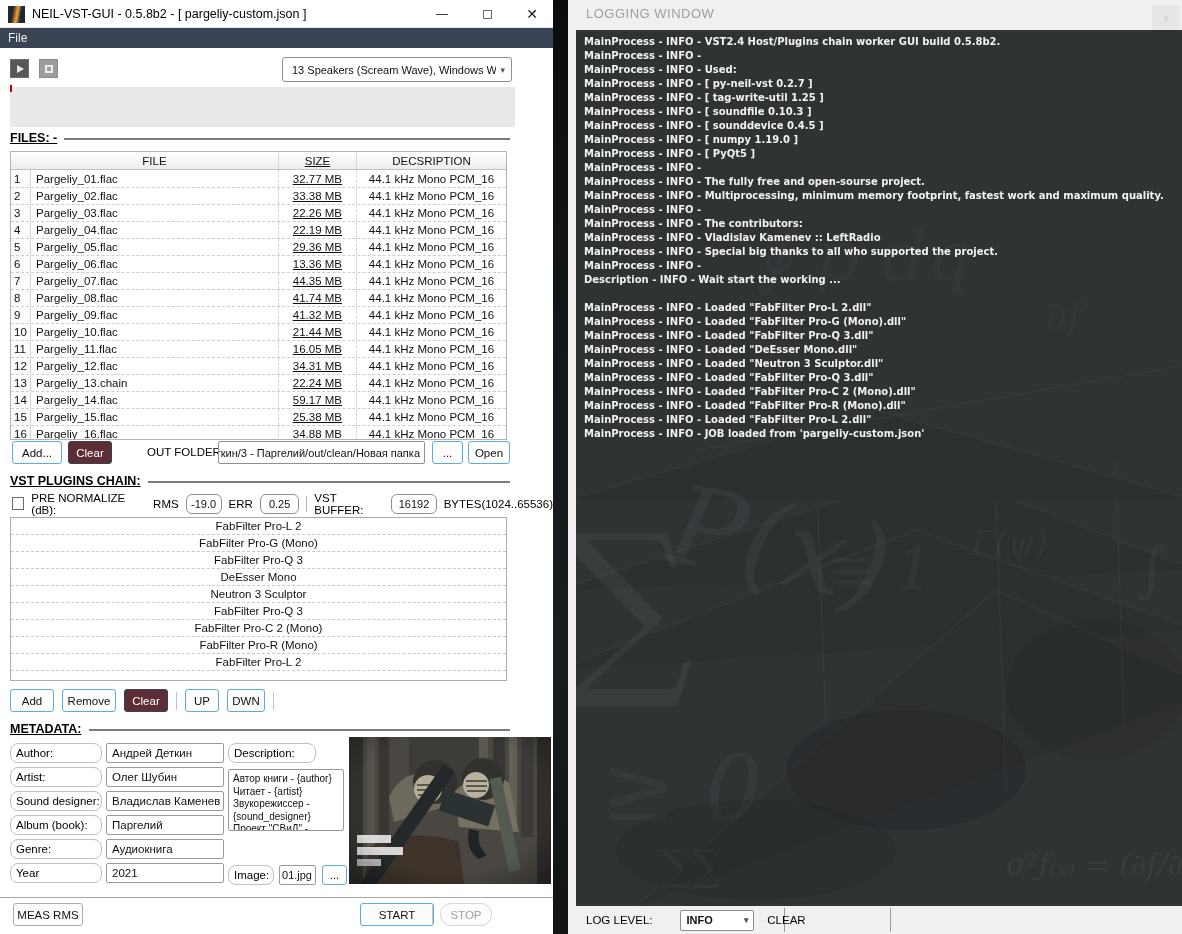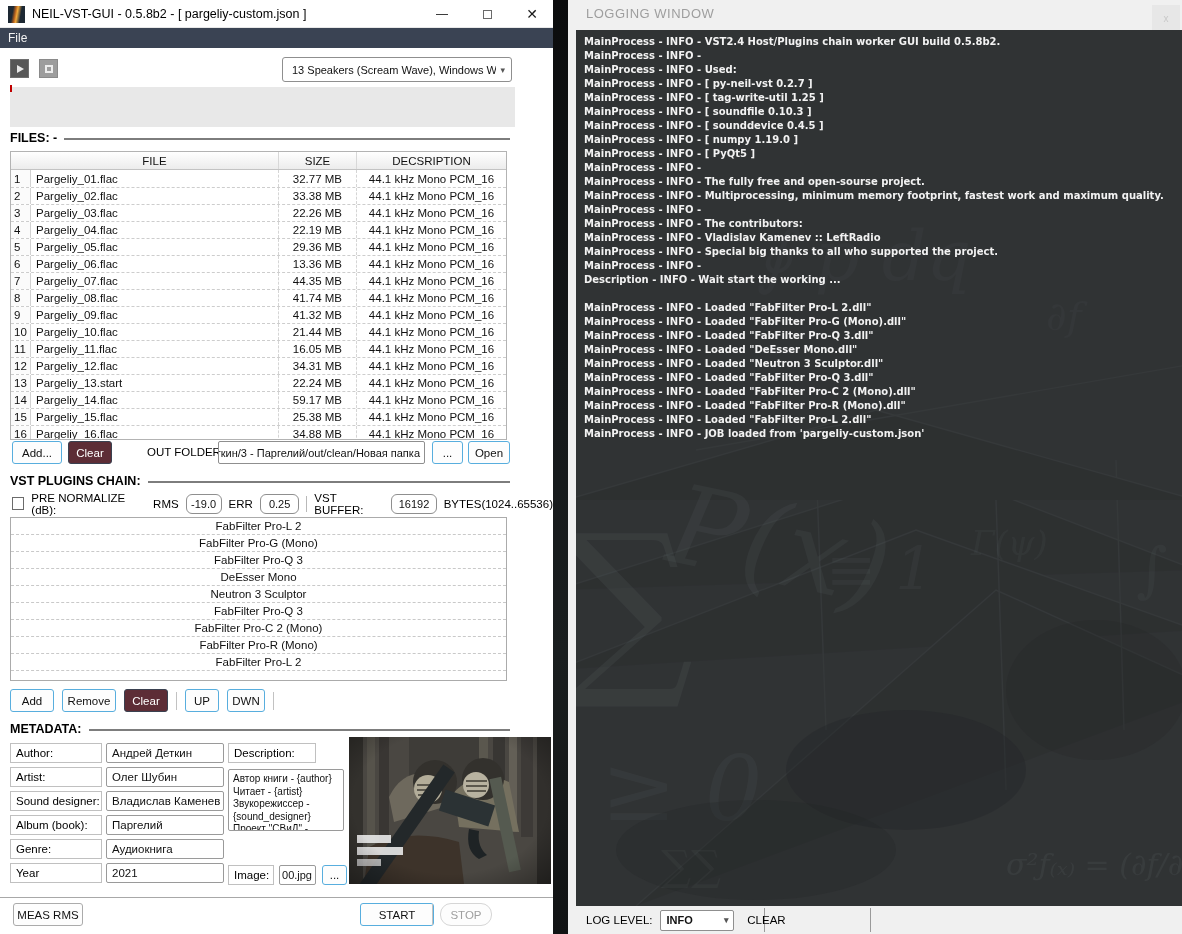--- a/index.html
+++ b/index.html
@@ -28,36 +28,36 @@
   .stop-btn { left:39px; background:#9d9d9d; border:1px solid #8a8a8a; }
   .stop-sq { width:8px; height:8px; border:2px solid #ededed; }
   .device-combo { position:absolute; left:282px; top:57px; width:230px; height:25px; background:#fff;
                   border:1px solid #8f8f8f; border-radius:3px; display:flex; align-items:center;
                   font-size:11px; color:#111; padding:0 6px 0 9px; }
   .device-combo .txt { flex:1; white-space:nowrap; overflow:hidden; }
   .combo-arrow { font-size:9px; color:#555; margin-left:4px; }
   .wave-panel { position:absolute; left:10px; top:87px; width:505px; height:40px; background:#e8e8e8; }
   .red-tick { position:absolute; left:10px; top:85px; width:2px; height:7px; background:#c00000; }
 
-  .sec-head { position:absolute; display:flex; align-items:center; gap:7px; width:500px; }
+  .sec-head { position:absolute; display:flex; align-items:center; gap:7px; width:500px;text-decoration:underline; }
   .sec-head .t { font-size:12.5px; font-weight:bold; color:#000; white-space:nowrap; }
   .sec-head .ln { flex:1; border-top:2px solid #7d7d7d; margin-top:2px; }
   .h-files { left:10px; top:131px; }
   .h-vst { left:10px; top:474px; }
   .h-meta { left:10px; top:722px; }
 
   
   .ftable { position:absolute; left:10px; top:151px; width:497px; height:289px;
             border:1px solid #b3b3b3; overflow:hidden; background:#fff; }
   .fhead { display:flex; height:18px; background:linear-gradient(#ffffff,#ececec);
            border-bottom:1px solid #c3c3c3; font-size:11.5px; color:#111; }
   .fhead div { display:flex; align-items:center; justify-content:center; }
   .fc.num, .fh-num { width:20px; }
   .fc.file, .fh-file { flex:1; }
-  .fc.size, .fh-size { width:78px; }
+  .fc.size, .fh-size { width:78px;text-decoration:underline; }
   .fc.desc, .fh-desc { width:150px; }
   .fh-size, .fh-desc { border-left:1px solid #d8d8d8; }
   .frow { display:flex; height:17px; font-size:11.5px; color:#111; }
   .frow + .frow { border-top:1px dashed #cdcdcd; }
   .frow .num { background:#fbfbfb; border-right:1px solid #d2d2d2; padding-left:3px;
                display:flex; align-items:center; }
   .frow .file { display:flex; align-items:center; padding-left:5px; }
   .frow .size { display:flex; align-items:center; justify-content:flex-end; padding-right:14px;
                 border-left:1px dashed #d5d5d5; }
   .frow .desc { display:flex; align-items:center; justify-content:center; border-left:1px dashed #d5d5d5; }
@@ -91,21 +91,21 @@
                  font-size:11.5px; color:#111; border-bottom:1px dashed #c9c9c9; }
   .chainbtns { position:absolute; left:10px; top:689px; height:23px; display:flex; align-items:center; gap:8px; }
   .chainbtns .btn { height:23px; }
   .cb-add { width:44px; } .cb-remove { width:54px; } .cb-clear { width:44px; }
   .cb-up { width:34px; } .cb-dwn { width:38px; }
   .csep { width:1px; height:18px; background:#c2c2c2; }
 
   
   .meta-fields { position:absolute; left:10px; top:743px; display:flex; flex-direction:column; gap:4px; }
   .meta-row { display:flex; gap:4px; }
-  .meta-label { width:92px; height:20px; border:1px solid #c0c0c0; border-radius:0; background:#fff;
+  .meta-label { width:92px; height:20px; border:1px solid #c0c0c0; border-radius:8px; background:#fff;
                 font-size:11.5px; color:#000; display:flex; align-items:center; padding-left:5px; }
   .meta-input { width:118px; height:20px; border:1px solid #9a9a9a; border-radius:2px; background:#fff;
                 font-size:11.5px; color:#111; display:flex; align-items:center; padding-left:5px;
                 white-space:nowrap; overflow:hidden; }
   .desc-label { position:absolute; left:228px; top:743px; width:88px; height:20px; }
   .desc-area { position:absolute; left:228px; top:769px; width:116px; height:62px; background:#fff;
                border:1px solid #9a9a9a; border-radius:2px; font-size:10px; line-height:12.5px;
                color:#111; padding:3px 4px; white-space:pre-wrap; overflow:hidden; }
   .img-label { position:absolute; left:228px; top:865px; width:46px; height:20px; }
   .img-field { position:absolute; left:279px; top:865px; width:37px; height:20px; background:#fff;
@@ -132,21 +132,21 @@
               display:flex; align-items:center; justify-content:center; font-size:10px; color:#c9c9c9; }
   .log-area { position:absolute; left:8px; top:30px; width:606px; height:876px; background:#323436;
               overflow:hidden; }
   .chalk { position:absolute; left:0; top:0; width:606px; height:876px; }
   .log-lines { position:absolute; left:8px; top:5px; width:596px; }
   .log-line { height:14px; font-family:"DejaVu Sans", sans-serif; font-weight:bold; font-size:10px;
               line-height:14px; color:#f2f2f2; white-space:pre; overflow:hidden; }
   .rw-bottom { position:absolute; left:0; top:906px; width:614px; height:28px; background:#f0f0f0;
                display:flex; align-items:center; }
   .loglevel-label { margin-left:18px; font-size:11.5px; color:#000; }
-  .loglevel-combo { margin-left:8px; width:74px; height:21px; background:#fff; border:1px solid #8f8f8f;
+  .loglevel-combo { margin-left:28px; width:74px; height:21px; background:#fff; border:1px solid #8f8f8f;
                     border-radius:2px; display:flex; align-items:center; font-size:11px; font-weight:bold;
                     color:#111; padding:0 5px; }
   .loglevel-combo .txt { flex:1; }
   .rsep { width:1px; height:24px; background:#9a9a9a; }
   .rs1 { margin-left:30px; } .rs2 { margin-left:105px; }
   .b-logclear { margin-left:-160px; width:110px; height:24px; display:flex; align-items:center;
                 justify-content:center; font-size:11.5px; color:#000; background:transparent; border:none; }
 </style>
 </head>
 <body>
@@ -259,21 +259,21 @@
           <div class="fc desc">44.1 kHz  Mono  PCM_16</div>
         </div>
         <div class="frow">
           <div class="fc num">12</div>
           <div class="fc file">Pargeliy_12.flac</div>
           <div class="fc size">34.31 MB</div>
           <div class="fc desc">44.1 kHz  Mono  PCM_16</div>
         </div>
         <div class="frow">
           <div class="fc num">13</div>
-          <div class="fc file">Pargeliy_13.start</div>
+          <div class="fc file">Pargeliy_13.chain</div>
           <div class="fc size">22.24 MB</div>
           <div class="fc desc">44.1 kHz  Mono  PCM_16</div>
         </div>
         <div class="frow">
           <div class="fc num">14</div>
           <div class="fc file">Pargeliy_14.flac</div>
           <div class="fc size">59.17 MB</div>
           <div class="fc desc">44.1 kHz  Mono  PCM_16</div>
         </div>
         <div class="frow">
@@ -369,21 +369,21 @@
         <div class="meta-input">2021</div>
       </div>
     </div>
 
   <div class="meta-label desc-label">Description:</div>
   <div class="desc-area">Автор книги - {author}
 Читает - {artist}
 Звукорежиссер - {sound_designer}
 Проект "СВиД" - Сказки для взрослых и детей'</div>
   <div class="meta-label img-label">Image:</div>
-  <div class="img-field">00.jpg</div>
+  <div class="img-field">01.jpg</div>
   <div class="btn img-dots">...</div>
 
   <div class="cover">
     <svg width="202" height="147" viewBox="0 0 202 147" xmlns="http://www.w3.org/2000/svg">
       <rect width="202" height="147" fill="#4a4742"></rect>
       <g opacity="0.8">
         <rect x="0" y="0" width="14" height="147" fill="#2e2c29"></rect>
         <rect x="18" y="0" width="8" height="147" fill="#5a564e"></rect>
         <rect x="30" y="0" width="10" height="147" fill="#353330"></rect>
         <rect x="130" y="0" width="9" height="80" fill="#5f5b52"></rect>

